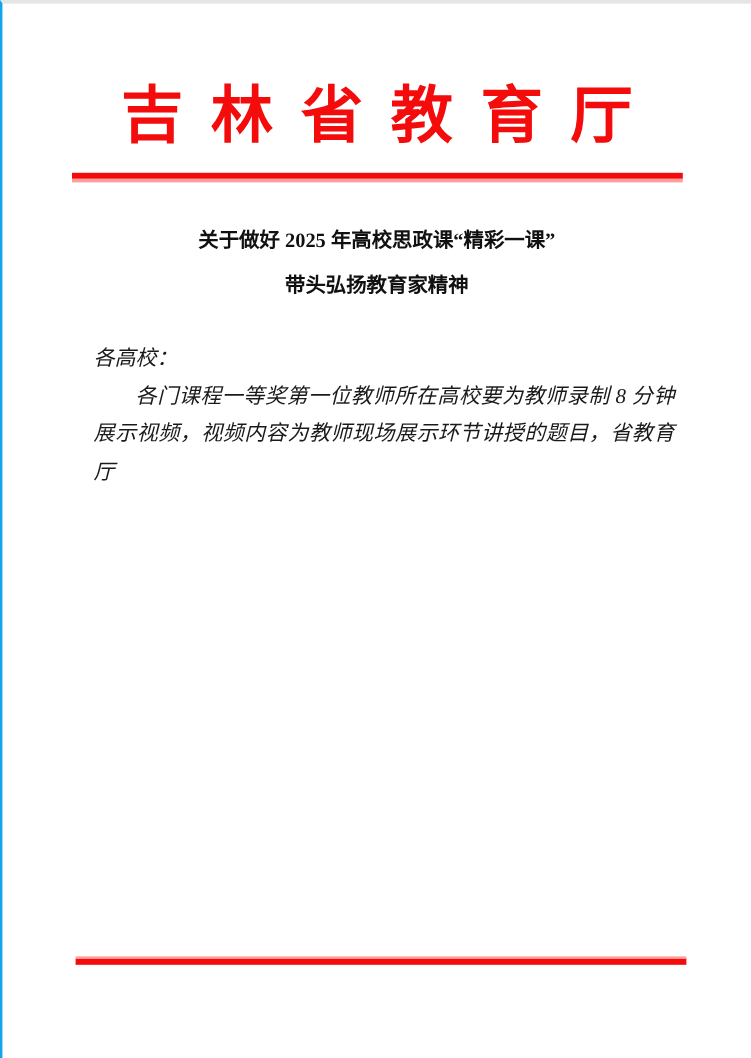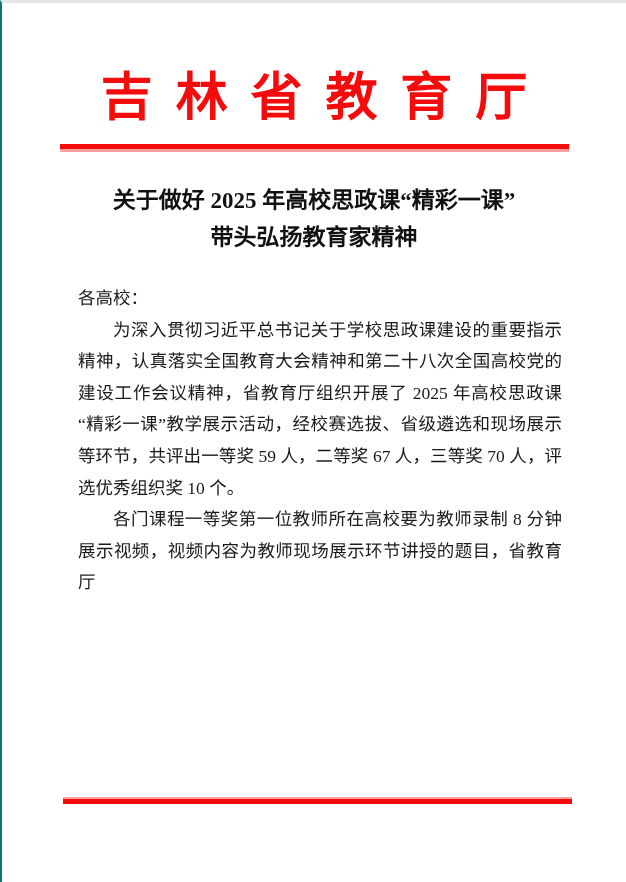--- a/index.html
+++ b/index.html
@@ -8,21 +8,21 @@
     background: #ffffff;
     font-family: "Liberation Serif", "DejaVu Serif", serif;
   }
   .page {
     position: relative;
     width: 626px;
     height: 882px;
     box-sizing: border-box;
     background: #ffffff;
     border-top: 3px solid #e4e5e6;
-    border-left: 2px solid #0f766e;
+    border-left: 2px solid #0ea5e9;
     overflow: hidden;
   }
   
   .letterhead {
     margin: 0;
     padding-top: 66px;
     text-align: center;
     font-size: 52px;
     line-height: 58px;
     font-weight: bold;
@@ -34,32 +34,33 @@
   .rule-top {
     width: 509px;
     margin: 17px auto 0 auto;
   }
   .rule-top .rule-dark  { height: 5px; background: #f40b0b; }
   .rule-top .rule-light { height: 3px; background: #ff9e9e; }
   
   .doc-title {
     margin: 30px 30px 0 30px;
     text-align: center;
-    font-size: 23px;
+    font-size: 17px;
     line-height: 37px;
     font-weight: bold;
     color: #111111;
   }
   
   .doc-body {
     margin: 27px 64px 0 76px;
     font-size: 17.5px;
     line-height: 31.6px;
     color: #1a1a1a;
     text-align: justify;
+    font-style: italic;
   }
   .doc-body p {
     margin: 0;
   }
   .doc-body p.indent {
     text-indent: 2em;
   }
   
   .rule-bottom {
     position: absolute;
@@ -83,21 +84,20 @@
     </div>
   </header>
 
   <h2 class="doc-title">
     <span>关于做好 2025 年高校思政课“精彩一课”</span><br>
     <span>带头弘扬教育家精神</span>
   </h2>
 
   <main class="doc-body">
     <p>各高校：</p>
-    <p class="indent">为深入贯彻习近平总书记关于学校思政课建设的重要指示精神，认真落实全国教育大会精神和第二十八次全国高校党的建设工作会议精神，省教育厅组织开展了 2025 年高校思政课“精彩一课”教学展示活动，经校赛选拔、省级遴选和现场展示等环节，共评出一等奖 59 人，二等奖 67 人，三等奖 70 人，评选优秀组织奖 10 个。</p>
     <p class="indent">各门课程一等奖第一位教师所在高校要为教师录制 8 分钟展示视频，视频内容为教师现场展示环节讲授的题目，省教育厅</p>
   </main>
 
   <footer>
     <div class="rule-bottom">
       <div class="rule-light"></div>
       <div class="rule-dark"></div>
     </div>
   </footer>
 

